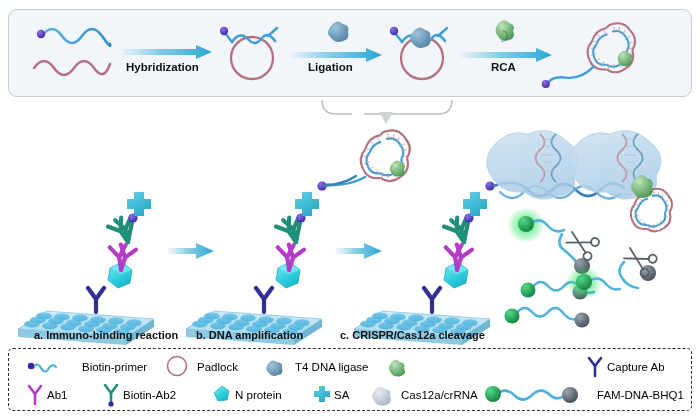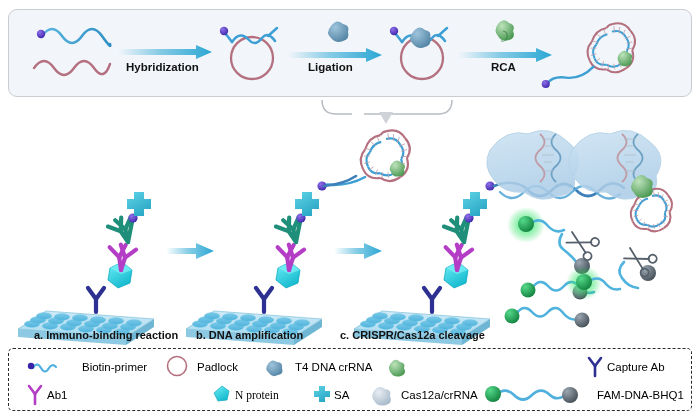--- a/index.html
+++ b/index.html
@@ -613,21 +613,21 @@
       </span>
       <span class="leg-lbl">Padlock</span>
     </div>
 
     <div class="leg-item" style="left:260px;">
       <span class="gly">
         <svg width="34" height="25" viewBox="0 0 34 25">
           <path d="M8,10 q4,-6 9,-2 q6,0 5,6 q2,6 -4,7 q-6,3 -9,-2 q-5,-4 -1,-9 z" fill="url(#gLigase)"></path>
         </svg>
       </span>
-      <span class="leg-lbl">T4 DNA crRNA</span>
+      <span class="leg-lbl">T4 DNA ligase</span>
     </div>
 
     <div class="leg-item" style="left:382px;">
       <span class="gly">
         <svg width="34" height="25" viewBox="0 0 34 25">
           <path d="M9,9 q4,-6 9,-1 q6,1 4,6 q3,6 -3,8 q-7,2 -10,-3 q-4,-5 0,-10 z" fill="url(#gPoly)"></path>
         </svg>
       </span>
     </div>
 
@@ -653,22 +653,35 @@
           <g stroke="#b43dc6" stroke-width="2.6" fill="none" stroke-linecap="round">
             <path d="M11,22 L11,12"></path>
               <path d="M11,12 L5,4"></path>
               <path d="M11,12 L17,4"></path>
           </g>
         </svg>
       </span>
       <span class="leg-lbl">Ab1</span>
     </div>
 
-
-    <div class="leg-item" style="left:210px;font-family:Liberation Serif, serif;">
+    <div class="leg-item" style="left:100px;">
+      <span class="gly" style="width:22px;">
+        <svg width="22" height="25" viewBox="0 0 22 25">
+          <g stroke="#1f8f7a" stroke-width="2.6" fill="none" stroke-linecap="round">
+            <path d="M11,20 L11,11"></path>
+              <path d="M11,11 L5,3"></path>
+              <path d="M11,11 L17,3"></path>
+          </g>
+          <circle cx="11" cy="22" r="2.6" fill="#3a22a8"></circle>
+        </svg>
+      </span>
+      <span class="leg-lbl">Biotin-Ab2</span>
+    </div>
+
+    <div class="leg-item" style="left:210px;">
       <span class="gly" style="width:24px;">
         <svg width="24" height="25" viewBox="0 0 24 25">
           <polygon points="12,4 19,9 17,18 8,19 4,11" fill="url(#gNprot)" stroke="#0fa9bf" stroke-width="0.7"></polygon>
         </svg>
       </span>
       <span class="leg-lbl">N protein</span>
     </div>
 
     <div class="leg-item" style="left:311px;">
       <span class="gly" style="width:22px;">

